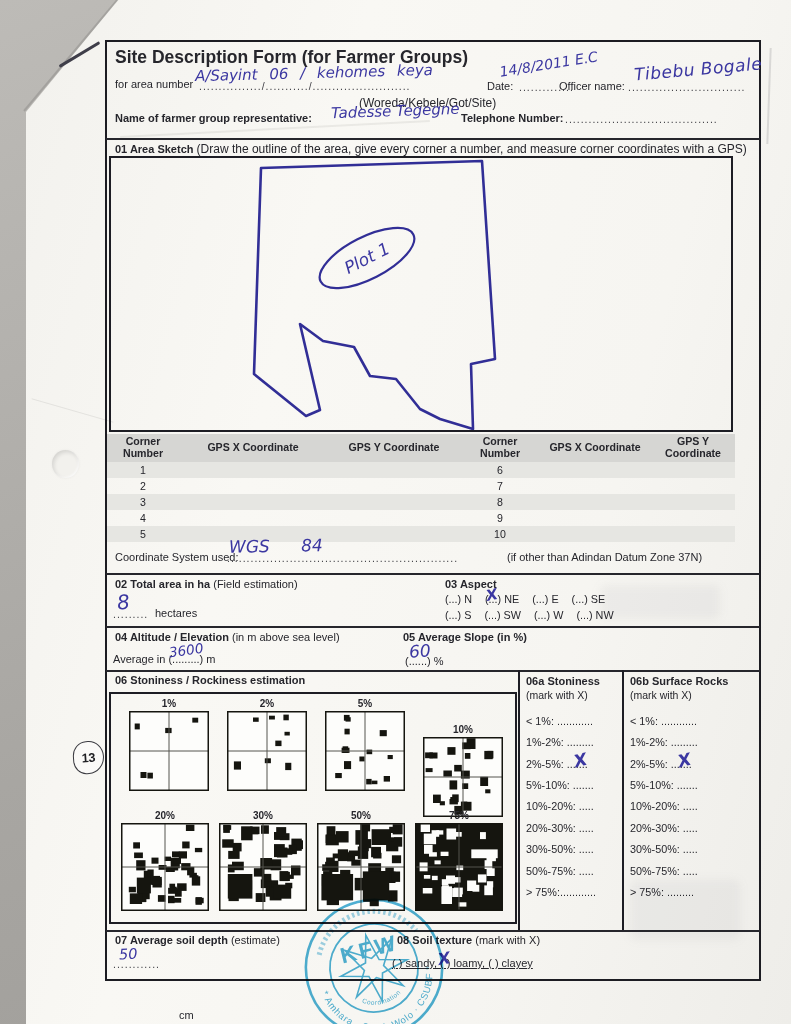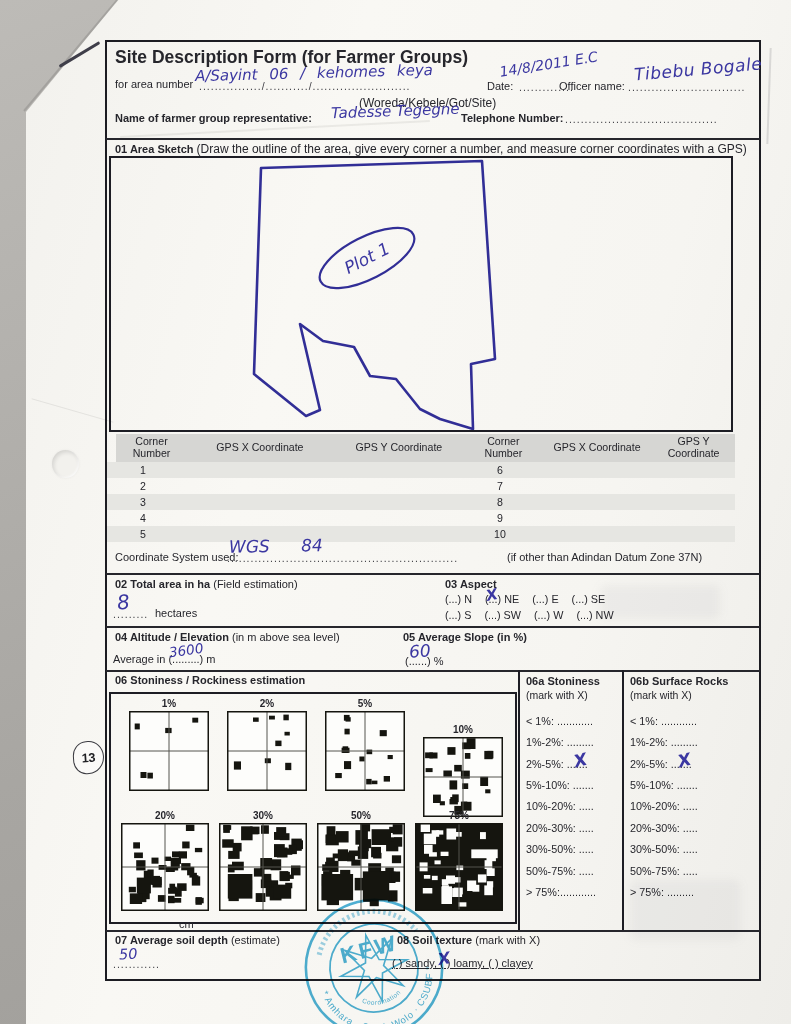--- a/index.html
+++ b/index.html
@@ -30,21 +30,21 @@
   .lbl{position:absolute;font-size:11px;white-space:nowrap;}
   .sm{font-size:12px;}
   .dots{position:absolute;font-size:10.5px;color:#3f3f45;letter-spacing:1px;white-space:nowrap;}
   .hw{position:absolute;font-family:"DejaVu Sans",sans-serif;font-style:italic;color:#3b37a1;white-space:nowrap;}
   .hr{position:absolute;left:-1px;right:-1px;height:1.6px;background:#26262c;}
 
   .sketchbox{position:absolute;left:2px;top:114px;width:624px;height:276px;border:2px solid #1d1d24;}
 
   .ctable{position:absolute;left:0;top:392px;width:628px;font-size:10.6px;}
   .trow{display:flex;height:16px;align-items:center;}
-  .thead{height:28px;background:#d6d6d3;font-weight:normal;margin-left:9px;}
+  .thead{height:28px;background:#d6d6d3;font-weight:bold;}
   .thead .tc{line-height:1.1;text-align:center;}
   .tc{padding:0 3px;text-align:center;}
   .c0{width:72px;}.c1{width:148px;}.c2{width:134px;}.c3{width:78px;}.c4{width:112px;}.c5{width:84px;}
   .odd{background:#e6e6e2;}
 
   .aspect-row{position:absolute;display:flex;gap:13px;font-size:10.8px;}
   .opt{position:relative;white-space:nowrap;}
   .hwx{position:absolute;font-family:"DejaVu Sans",sans-serif;font-style:italic;font-weight:bold;color:#3b37a1;}
 
   .gridbox{position:absolute;left:2px;top:650px;width:408px;height:232px;border:2px solid #1d1d24;}
@@ -547,21 +547,21 @@
           <div class="item">&gt; 75%: .........</div>
         </div>
     </div>
     <div class="hr" style="top:888px;"></div>
 
     <div class="lbl" style="left:8px;top:892px;">
       <span class="b">07 Average soil depth</span>
       <span>(estimate)</span>
     </div>
     <div class="dots" style="left:6px;top:916px;">............</div>
-    <div class="lbl" style="left:72px;top:876px;text-align:center;">cm</div>
+    <div class="lbl" style="left:72px;top:967px;text-align:center;">cm</div>
     <div class="hw" style="left:12px;top:904px;font-size:14.5px;transform:rotate(-3deg);">50</div>
 
     <div class="lbl" style="left:290px;top:892px;">
       <span class="b">08 Soil texture</span>
       <span>(mark with X)</span>
     </div>
     <div class="tex-row" style="left:285px;top:915px;text-decoration:underline;"><span class="texopt">( ) sandy, </span><span class="texopt">( ) loamy, <span class="hwx" style="left: -2px; top: -8px; font-size: 16px; transform: rotate(-10deg);">X</span></span><span class="texopt">( ) clayey</span></div>
   </div>
 
   <svg class="stamp" width="164" height="164" viewBox="-82 -82 164 164">

